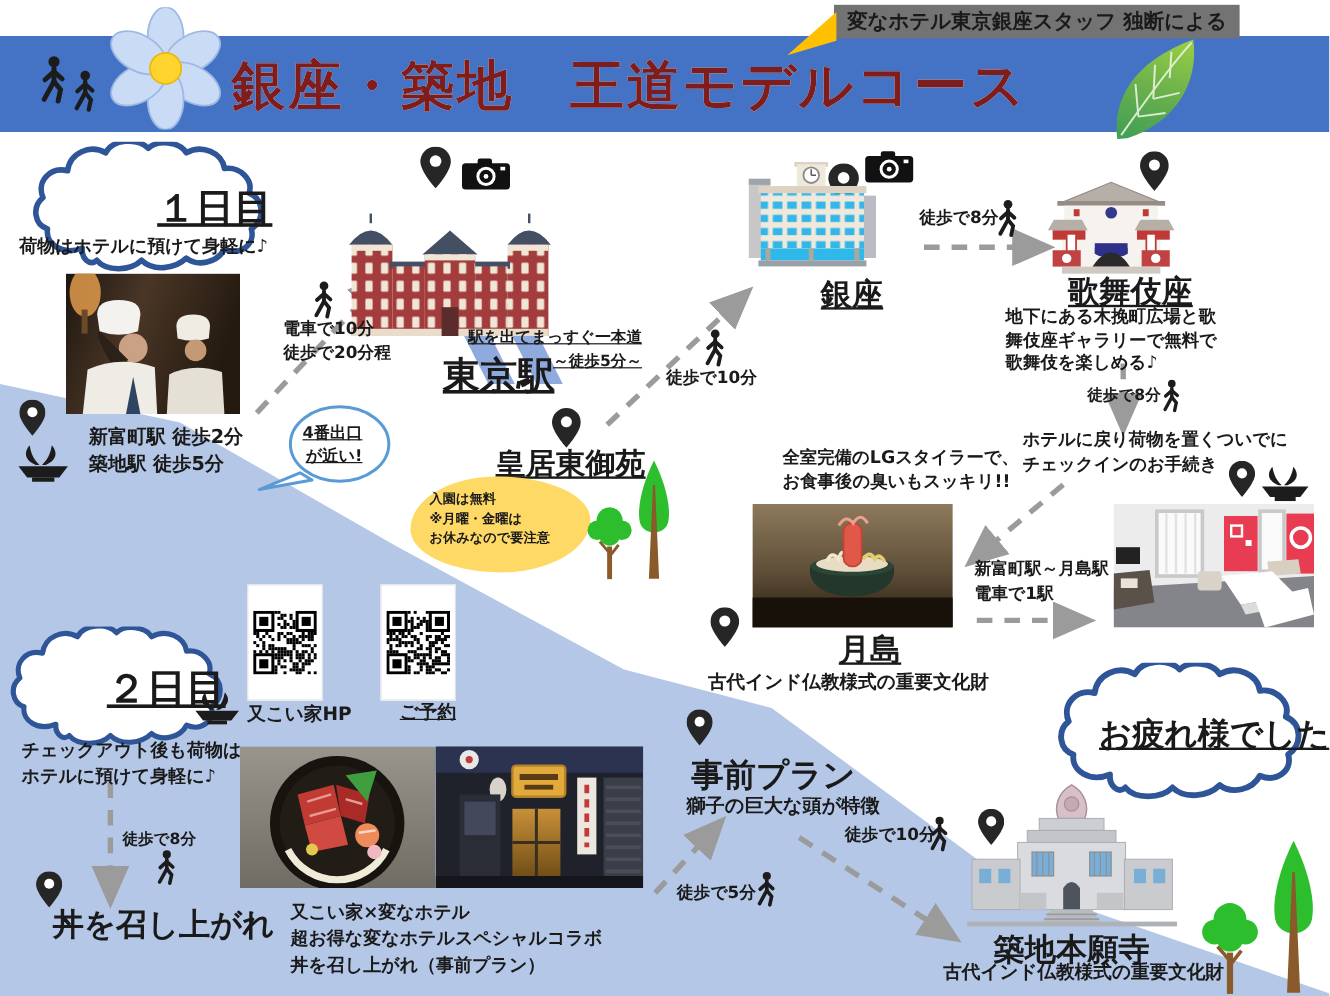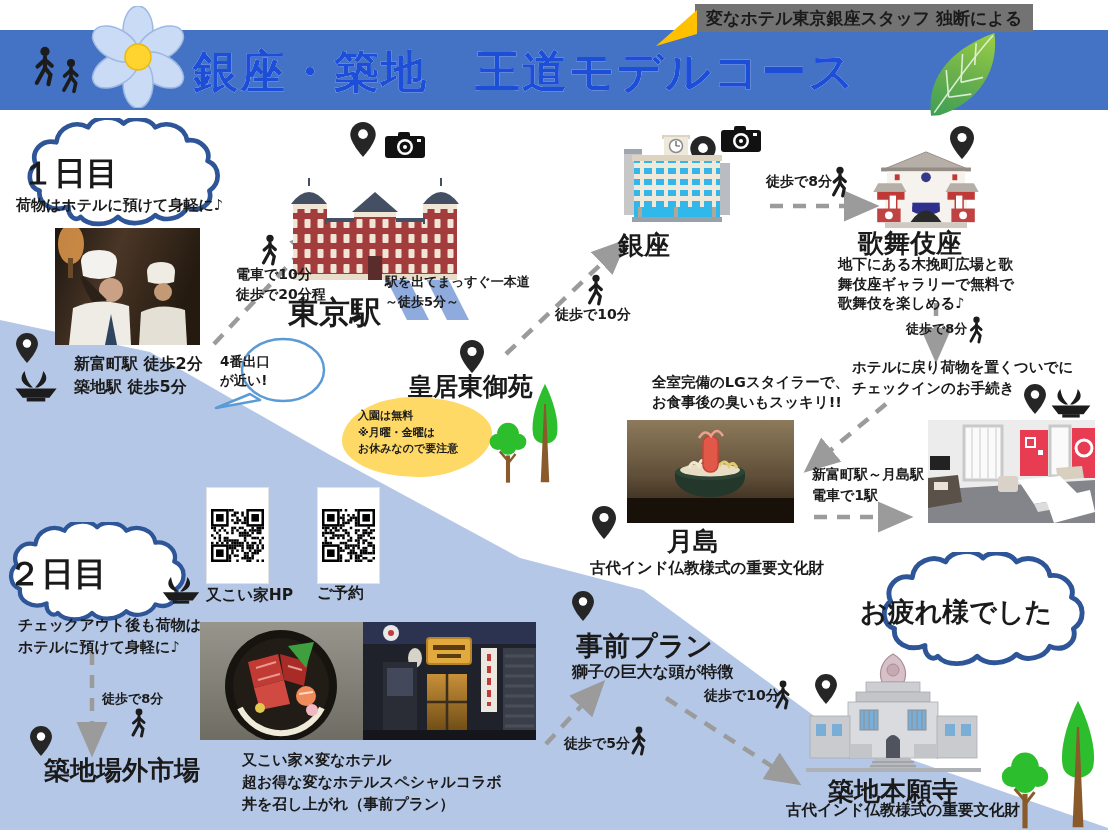--- a/index.html
+++ b/index.html
@@ -1,29 +1,29 @@
 <!DOCTYPE html>
 <html><head>
 <meta charset="utf-8">
 <style>
   html,body{margin:0;padding:0;background:#ffffff;}
   #page{position:relative;width:1108px;height:830px;overflow:hidden;background:#fff;
         font-family:"DejaVu Sans","Liberation Sans",sans-serif;color:#1a1a1a;}
   .abs{position:absolute;}
   .t{font-weight:700;color:#1a1a1a;}
   .preline{white-space:pre-line;}
-  .ctr{text-align:left;}
+  .ctr{text-align:right;text-decoration:underline;}
   svg{display:block;}
   #bg-svg,#arrow-svg{position:absolute;left:0;top:0;z-index:0;pointer-events:none;}
   .z2{z-index:2;}
   .z5{z-index:5;}
   #header-bar{left:0;top:30px;width:1108px;height:80px;background:#4472C4;z-index:3;}
   #tag{left:695px;top:4px;height:28px;line-height:28px;padding:0 11px;background:#737373;
        font-size:17px;font-weight:700;z-index:5;}
-  #title{left:193px;top:42px;font-size:45px;letter-spacing:2px;color:#1d4ed8;z-index:4;
+  #title{left:193px;top:42px;font-size:45px;letter-spacing:2px;color:#7f1d1d;z-index:4;
          font-weight:700;text-shadow:0 0 0 #fff;}
   .cloud-text{z-index:2;font-weight:700;}
   .photo{border:0;z-index:2;}
   .qr-box{width:63px;height:97px;background:#ffffff;z-index:2;box-shadow:0 0 0 1px #e3e3e3 inset;}
   .lbl{font-weight:700;z-index:2;}
 </style>
 </head>
 <body>
 
 <div id="page">
@@ -744,21 +744,21 @@
 ホテルに預けて身軽に♪</div>
 
 <div class="abs t z2" style="left:102px;top:690px;font-size:13px">徒歩で8分</div>
 <svg class="abs z2" style="left:128px;top:708px" width="22" height="30">
       <use href="#sym-walker"></use>
     </svg>
 
 <svg class="abs z2" style="left:30px;top:726px" width="22" height="31">
       <use href="#sym-pin"></use>
     </svg>
-<div class="abs lbl z2" style="left:44px;top:753px;font-size:26px">築地場外市場</div>
+<div class="abs lbl z2" style="left:44px;top:753px;font-size:26px">丼を召し上がれ</div>
 
 <div class="abs photo" style="left:200px;top:622px">
   <svg width="163" height="118" viewBox="0 0 163 118">
     <defs>
           <linearGradient id="tbg" x1="0" y1="0" x2="0" y2="1">
       <stop offset="0" stop-color="#98958c"></stop>
             <stop offset="1" stop-color="#6f6c63"></stop>
     </linearGradient>
         </defs>
     <rect width="163" height="118" fill="url(#tbg)"></rect>

